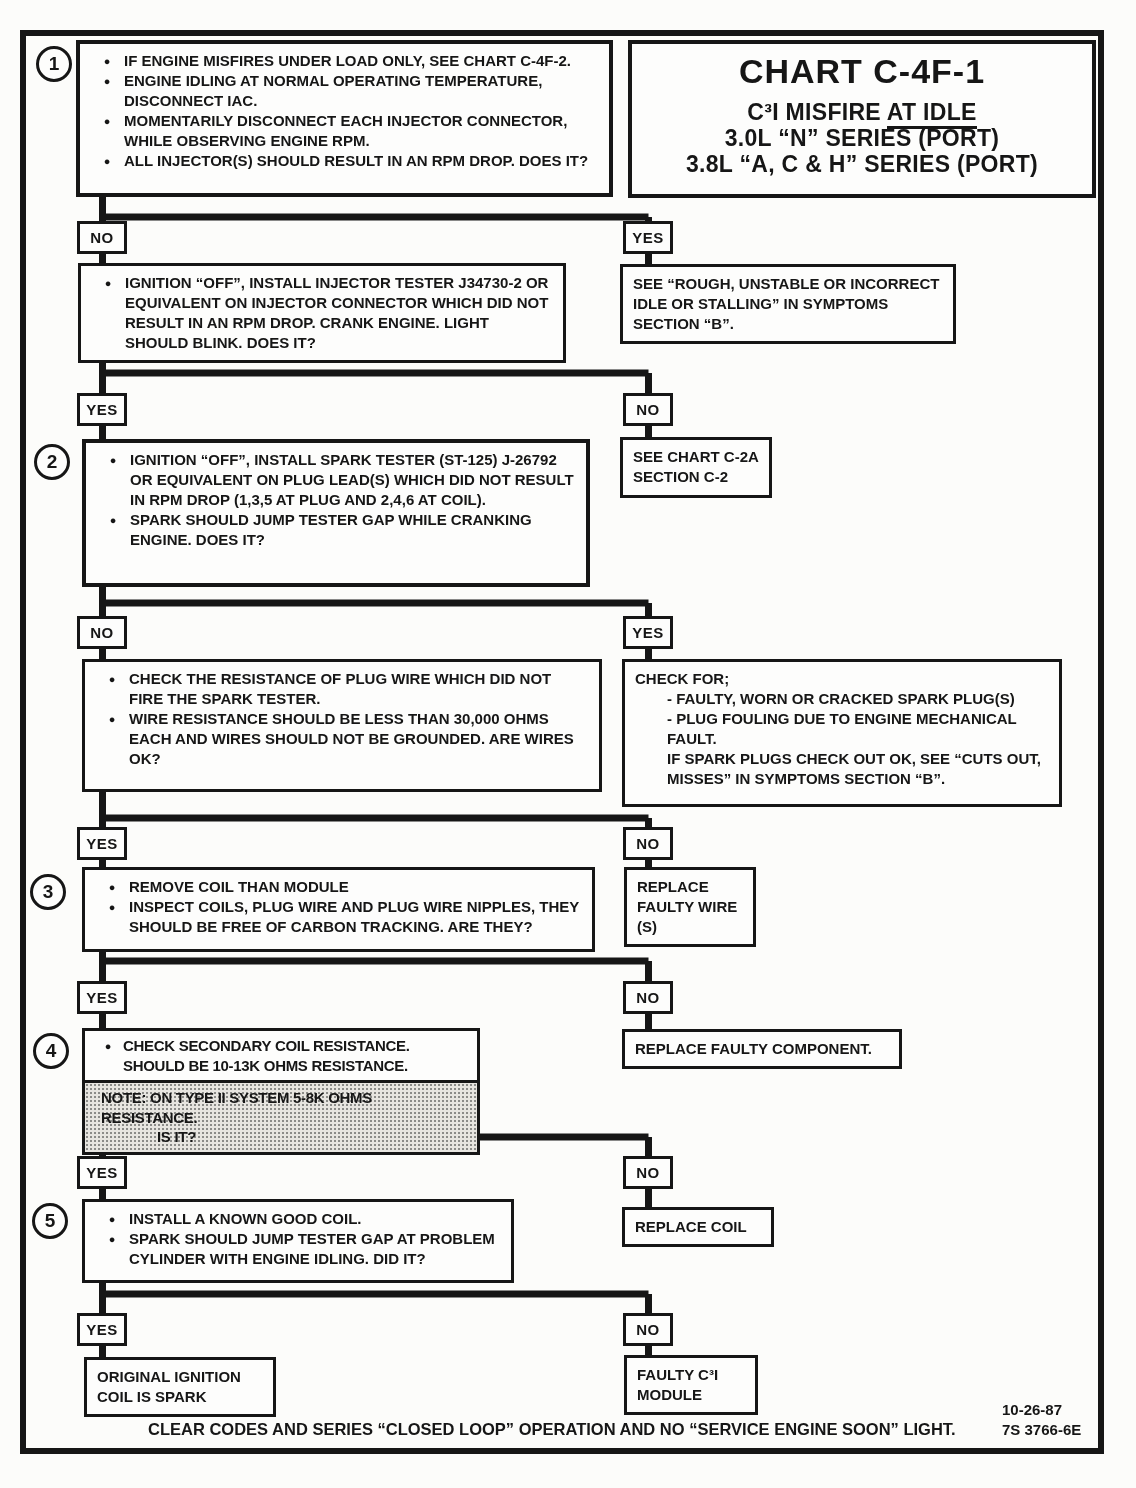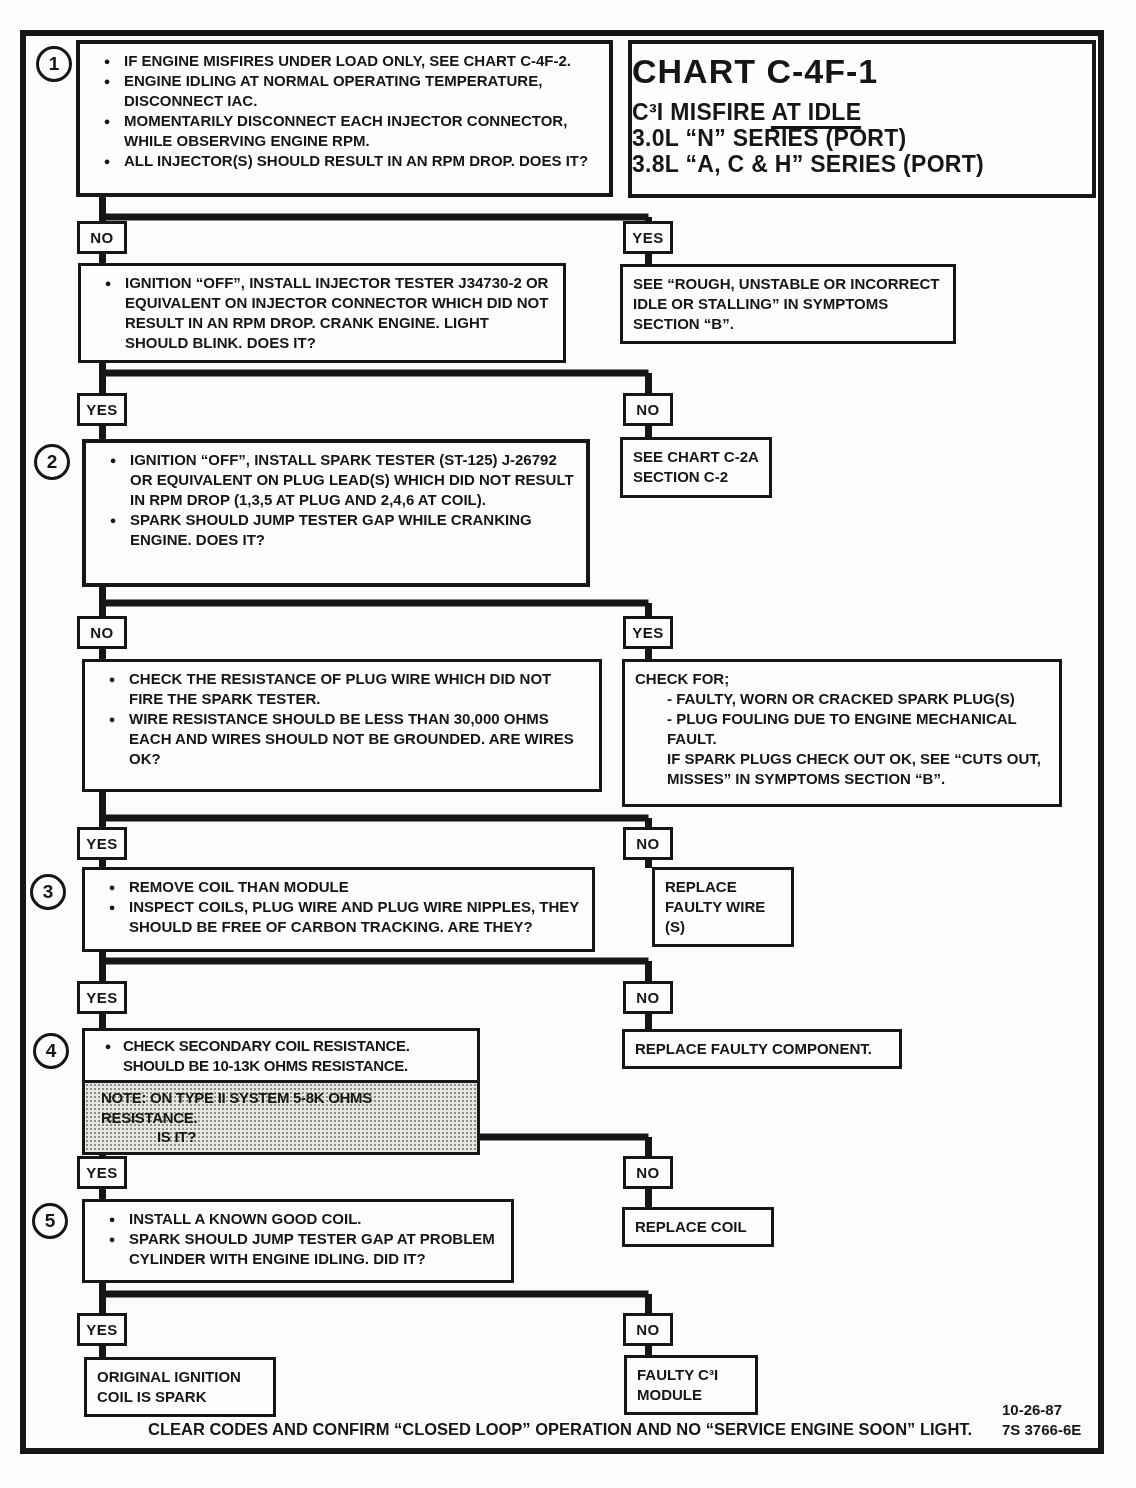--- a/index.html
+++ b/index.html
@@ -17,21 +17,21 @@
   .li{display:flex;align-items:flex-start;}
   .mk{flex:0 0 34px;text-align:center;font-size:11px;line-height:20px;}
   .tx{flex:1;}
   .ln.ind{margin-left:32px;}
   .lbl{position:absolute;width:50px;height:33px;border:3px solid #161616;background:#fdfdfc;
     box-sizing:border-box;display:flex;align-items:center;justify-content:center;
     font-size:15px;letter-spacing:.5px;}
   .circle{position:absolute;width:36px;height:36px;border:3px solid #161616;border-radius:50%;
     background:#fdfdfc;display:flex;align-items:center;justify-content:center;font-size:19px;box-sizing:border-box;}
   .titlebox{position:absolute;left:628px;top:40px;width:468px;height:158px;border:4px solid #161616;
-    box-sizing:border-box;background:#fdfdfc;padding-top:8px;}
+    box-sizing:border-box;text-align:center;background:#fdfdfc;padding-top:8px;}
   .t1{font-size:34px;letter-spacing:1px;margin-bottom:8px;}
   .t2,.t3{font-size:23px;line-height:1.14;letter-spacing:.3px;}
   .ul{border-bottom:3px solid #161616;padding-bottom:1px;}
   .step4wrap{position:absolute;left:82px;top:1028px;width:398px;}
   .part{border:3px solid #161616;background:#fdfdfc;box-sizing:border-box;
     padding:5px 8px;font-size:15px;line-height:1.3;min-height:50px;letter-spacing:-.3px;}
   .part .mk{flex:0 0 30px;}
   .note{border:3px solid #161616;margin-top:-3px;box-sizing:border-box;
     padding:5px 16px;font-size:15px;line-height:1.3;min-height:50px;letter-spacing:-.3px;
     background-color:#e7e5e0;
@@ -146,21 +146,21 @@
   <div class="fbox" style="left:82px;top:867px;width:513px;min-height:85px">
       <div class="li">
         <span class="mk">●</span>
         <span class="tx">REMOVE COIL THAN MODULE</span>
       </div>
       <div class="li">
         <span class="mk">●</span>
         <span class="tx">INSPECT COILS, PLUG WIRE AND PLUG WIRE NIPPLES, THEY SHOULD BE  FREE OF CARBON TRACKING.  ARE THEY?</span>
       </div>
     </div>
-  <div class="fbox" style="left:652px;top:867px;width:142px;min-height:65px">
+  <div class="fbox" style="left:624px;top:867px;width:132px;min-height:65px">
       <div class="ln">REPLACE</div>
       <div class="ln">FAULTY WIRE (S)</div>
     </div>
 
   <div class="lbl" style="left:77px;top:981px">YES</div>
   <div class="lbl" style="left:623px;top:981px">NO</div>
 
   <div class="step4wrap">
     <div class="part">
         <div class="li">
@@ -195,19 +195,19 @@
 
   <div class="fbox" style="left:84px;top:1357px;width:192px;min-height:56px">
       <div class="ln">ORIGINAL IGNITION</div>
       <div class="ln">COIL IS SPARK</div>
     </div>
   <div class="fbox" style="left:624px;top:1355px;width:134px;min-height:60px">
       <div class="ln">FAULTY C³I</div>
       <div class="ln">MODULE</div>
     </div>
 
-  <div class="footer-note">CLEAR CODES AND CONFIRM “CLOSED LOOP”  OPERATION AND NO “SERVICE ENGINE SOON” LIGHT.</div>
+  <div class="footer-note">CLEAR CODES AND SERIES “CLOSED LOOP”  OPERATION AND NO “SERVICE ENGINE SOON” LIGHT.</div>
   <div class="footer-meta">
     <div>10-26-87</div>
     <div>7S 3766-6E</div>
   </div>
 
 </div>
 
 </body></html>

